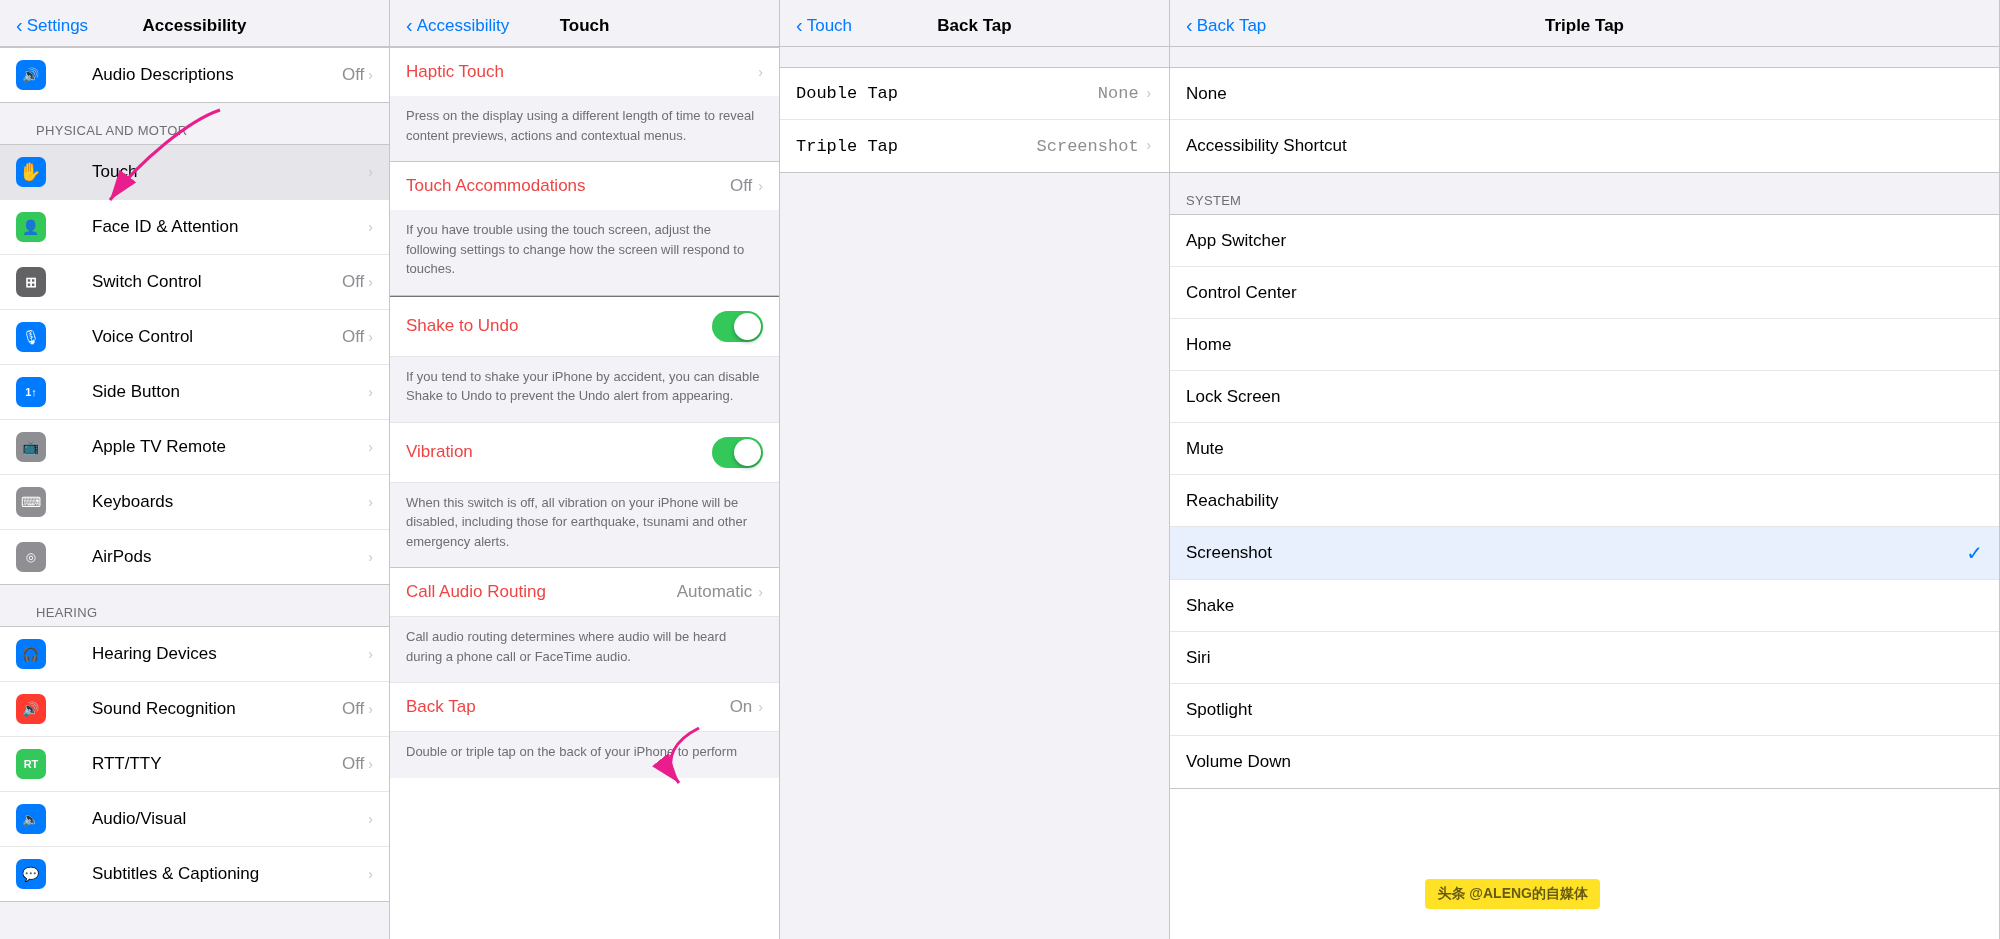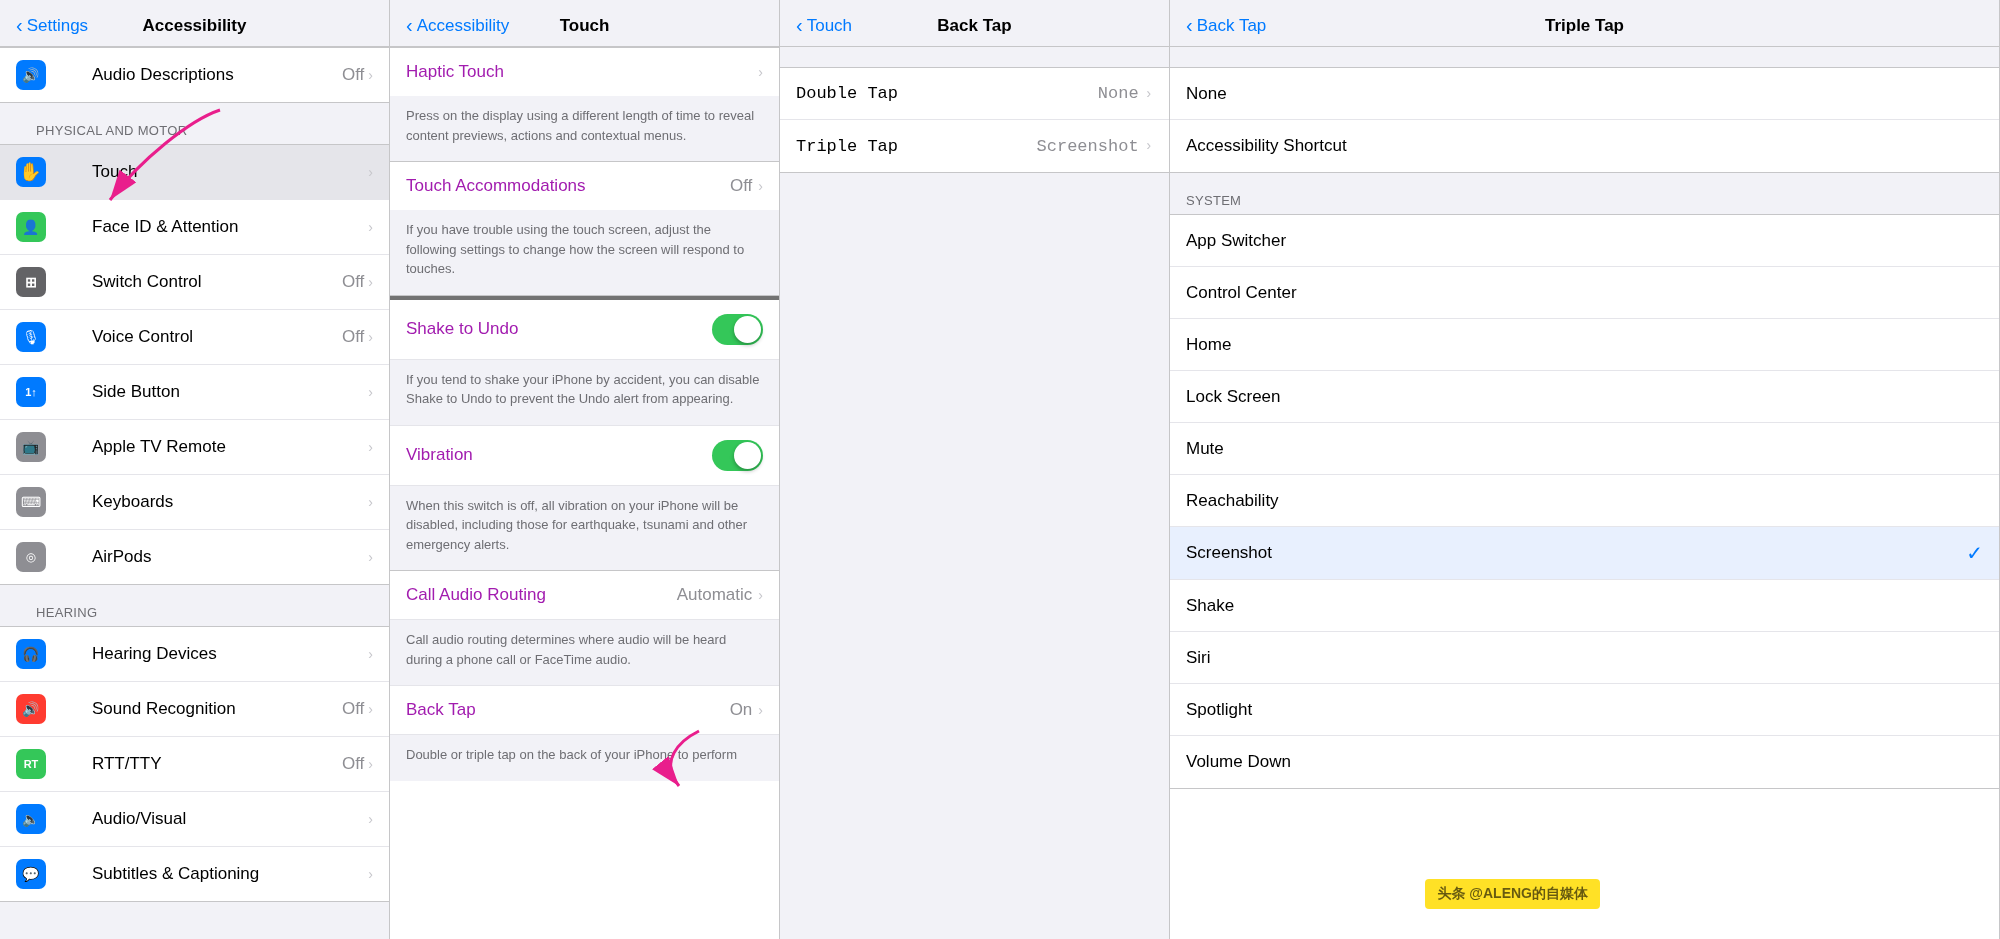--- a/index.html
+++ b/index.html
@@ -134,21 +134,21 @@
       display: flex;
       align-items: center;
       padding: 14px 16px;
       border-bottom: 1px solid #e5e5ea;
       background: #fff;
       cursor: pointer;
     }
     .touch-row:last-child { border-bottom: none; }
     .touch-row-label {
       font-size: 17px;
-      color: #a21caf;
+      color: #ef4444;
       flex: 1;
     }
     .touch-row-value {
       color: #8e8e93;
       font-size: 17px;
       margin-right: 6px;
     }
     .touch-row-chevron {
       color: #c7c7cc;
       font-size: 14px;
@@ -448,21 +448,21 @@
       <span class="touch-row-value">Off</span>
       <span class="touch-row-chevron">›</span>
     </div>
   </div>
   <div class="touch-description">If you have trouble using the touch screen, adjust the following settings to change how the screen will respond to touches.</div>
 
   <div style="background:#fff; border-top:1px solid #c6c6c8; margin-top:0;">
 
 
     <div>
-      <div class="touch-row" style="border-top:4px solid #737373;">
+      <div class="touch-row" style="border-top:1px solid #737373;">
         <span class="touch-row-label">Shake to Undo</span>
         <div class="toggle"></div>
       </div>
       <div class="touch-description">If you tend to shake your iPhone by accident, you can disable Shake to Undo to prevent the Undo alert from appearing.</div>
     </div>
 
     <div>
       <div class="touch-row" style="border-top:1px solid #e5e5ea;">
         <span class="touch-row-label">Vibration</span>
         <div class="toggle"></div>

